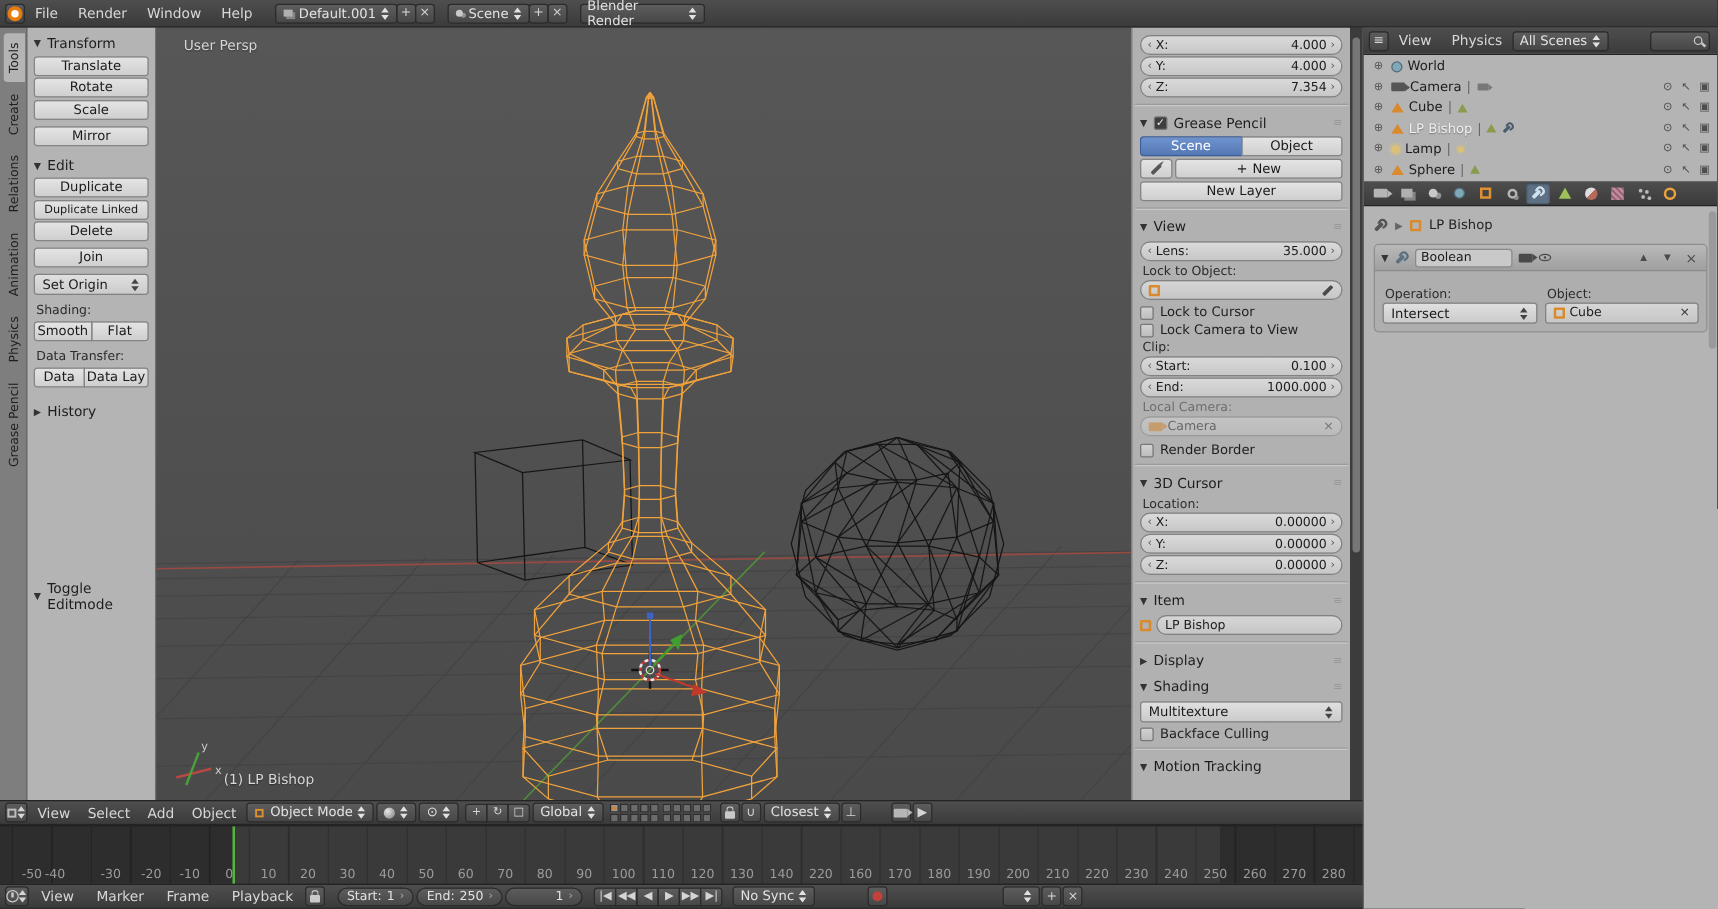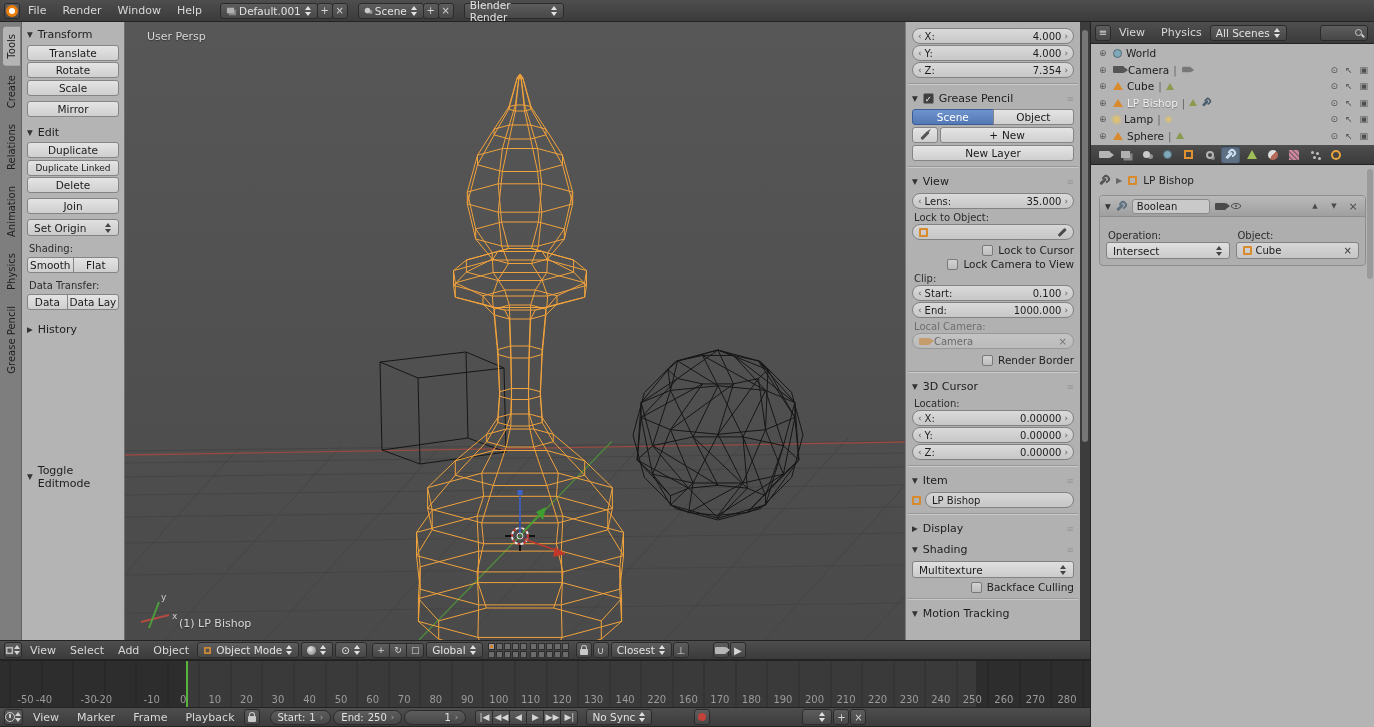--- a/index.html
+++ b/index.html
@@ -56,21 +56,21 @@
          display:flex;align-items:center;gap:3px;padding:0 5px;font-size:10px;color:#1c1c1c; }
   .num .val { margin-left:auto; }
   .arr { color:#5c5c5c; font-size:9px; line-height:1; }
   .phead { display:flex; align-items:center; gap:5px; font-size:11px; color:#1d1d1d; height:17px; }
   .phead .tri { font-size:7.5px; color:#333; }
   .grip { margin-left:auto; color:#999; font-size:9px; }
   .plabel { font-size:10px; color:#2c2c2c; margin:3px 0 1px 2px; }
   .chk { width:11px; height:11px; border:1px solid #787878; border-radius:2px; background:linear-gradient(#d2d2d2,#bdbdbd);
          display:inline-flex; align-items:center; justify-content:center; font-size:8.5px; color:#eee; flex:none; }
   .chk.on { background:#3f3f3f; }
-  .chkrow { display:flex; align-items:center; gap:5px; margin:2px 0; font-size:10.5px; color:#1f1f1f;justify-content:flex-end; }
+  .chkrow { display:flex; align-items:center; gap:5px; margin:2px 0; font-size:10.5px; color:#1f1f1f; }
   .field { background:linear-gradient(#d6d6d6,#c6c6c6); border:1px solid #828282; border-radius:8px; height:16px;
            display:flex; align-items:center; gap:4px; padding:0 6px; font-size:10px; color:#1c1c1c; }
   .ddown { background:linear-gradient(#e0e0e0,#cbcbcb); border:1px solid #828282; border-radius:3px; height:17px;
            display:flex; align-items:center; gap:4px; padding:0 6px; font-size:10.5px; color:#1a1a1a; }
   .hsep { border-top:1px solid #989898; border-bottom:1px solid #c9c9c9; margin:5px -4px; }
   .dim { opacity:.5; }
 
   
   #topbar { left:0; top:0; width:1374px; height:22px; z-index:5; }
   #topbar .grp { display:inline-flex; margin-left:10px; align-items:center; }
@@ -847,21 +847,21 @@
   </div>
 
   <div class="region" id="ruler">
     <div class="range"></div>
     <div class="rgrid"></div>
     <div id="ticks">
 
     <span class="tick" style="left: 25.5px;">-50</span>
         <span class="tick" style="left: 44px;">-40</span>
         <span class="tick" style="left: 88.62px;">-30</span>
-        <span class="tick" style="left: 104px;">-20</span>
+        <span class="tick" style="left: 121px;">-20</span>
         <span class="tick" style="left: 151.74px;">-10</span>
         <span class="tick" style="left: 183.3px;">0</span>
         <span class="tick" style="left: 214.86px;">10</span>
         <span class="tick" style="left: 246.42px;">20</span>
         <span class="tick" style="left: 277.98px;">30</span>
         <span class="tick" style="left: 309.54px;">40</span>
         <span class="tick" style="left: 341.1px;">50</span>
         <span class="tick" style="left: 372.66px;">60</span>
         <span class="tick" style="left: 404.22px;">70</span>
         <span class="tick" style="left: 435.78px;">80</span>

